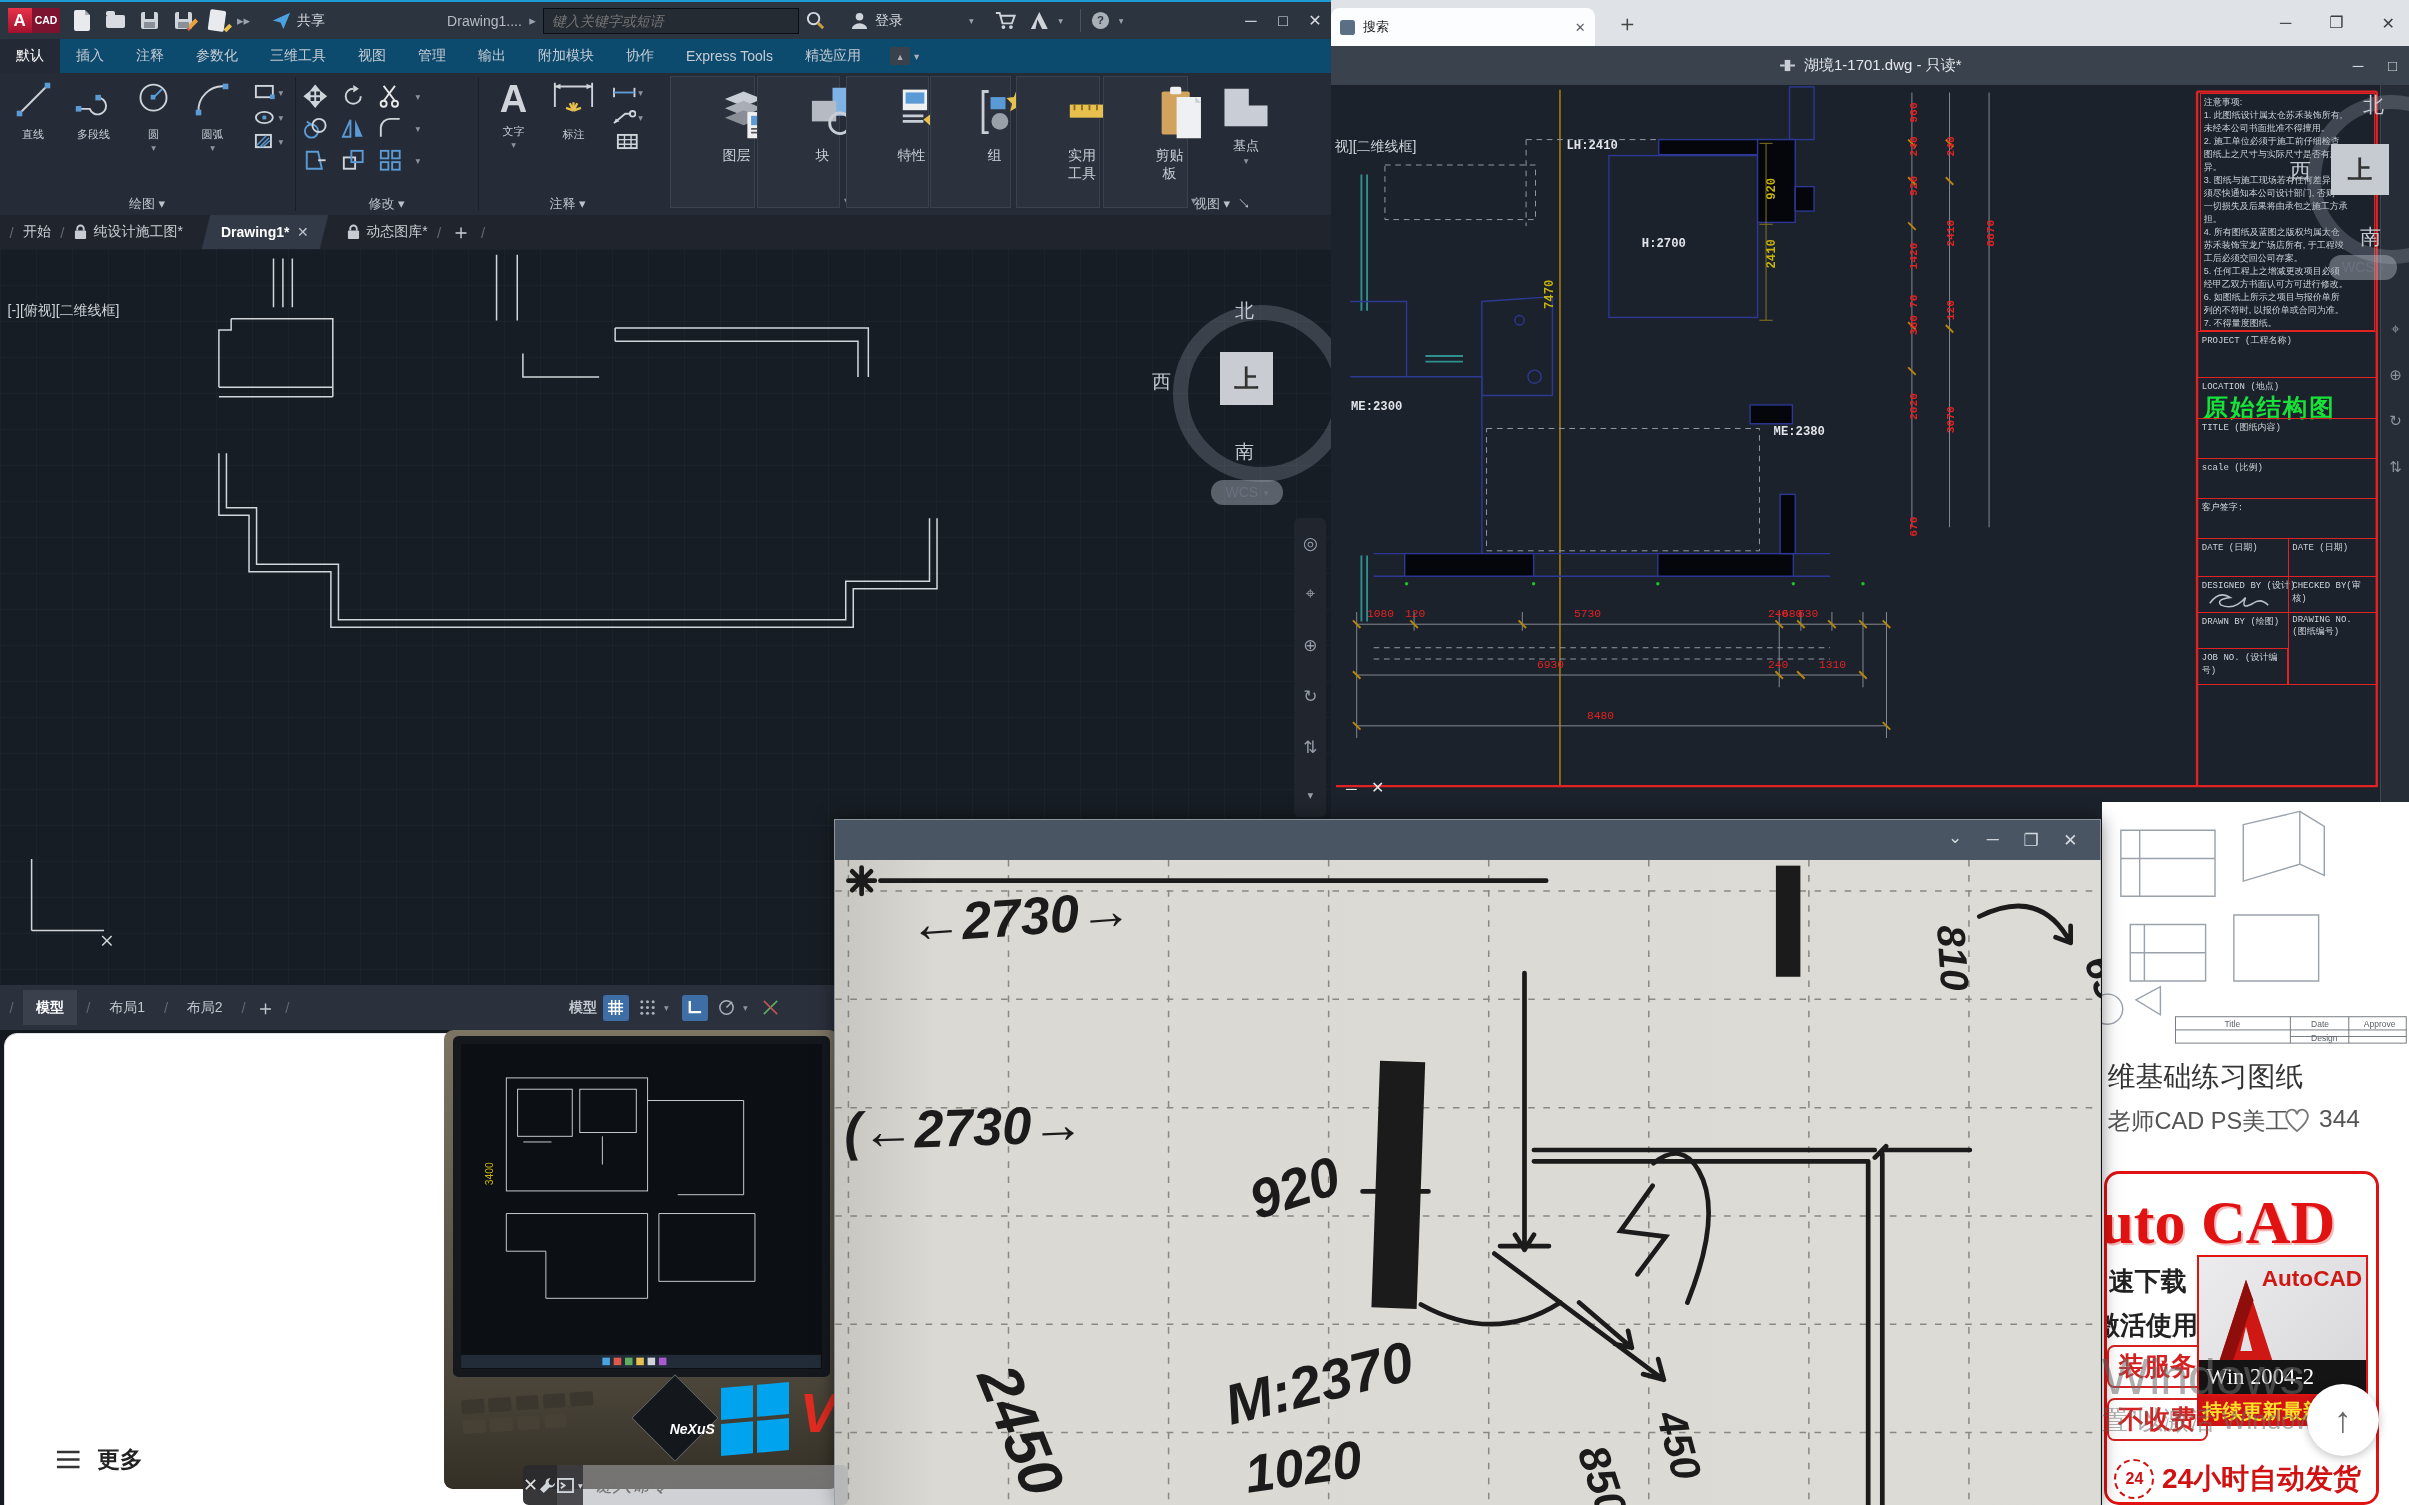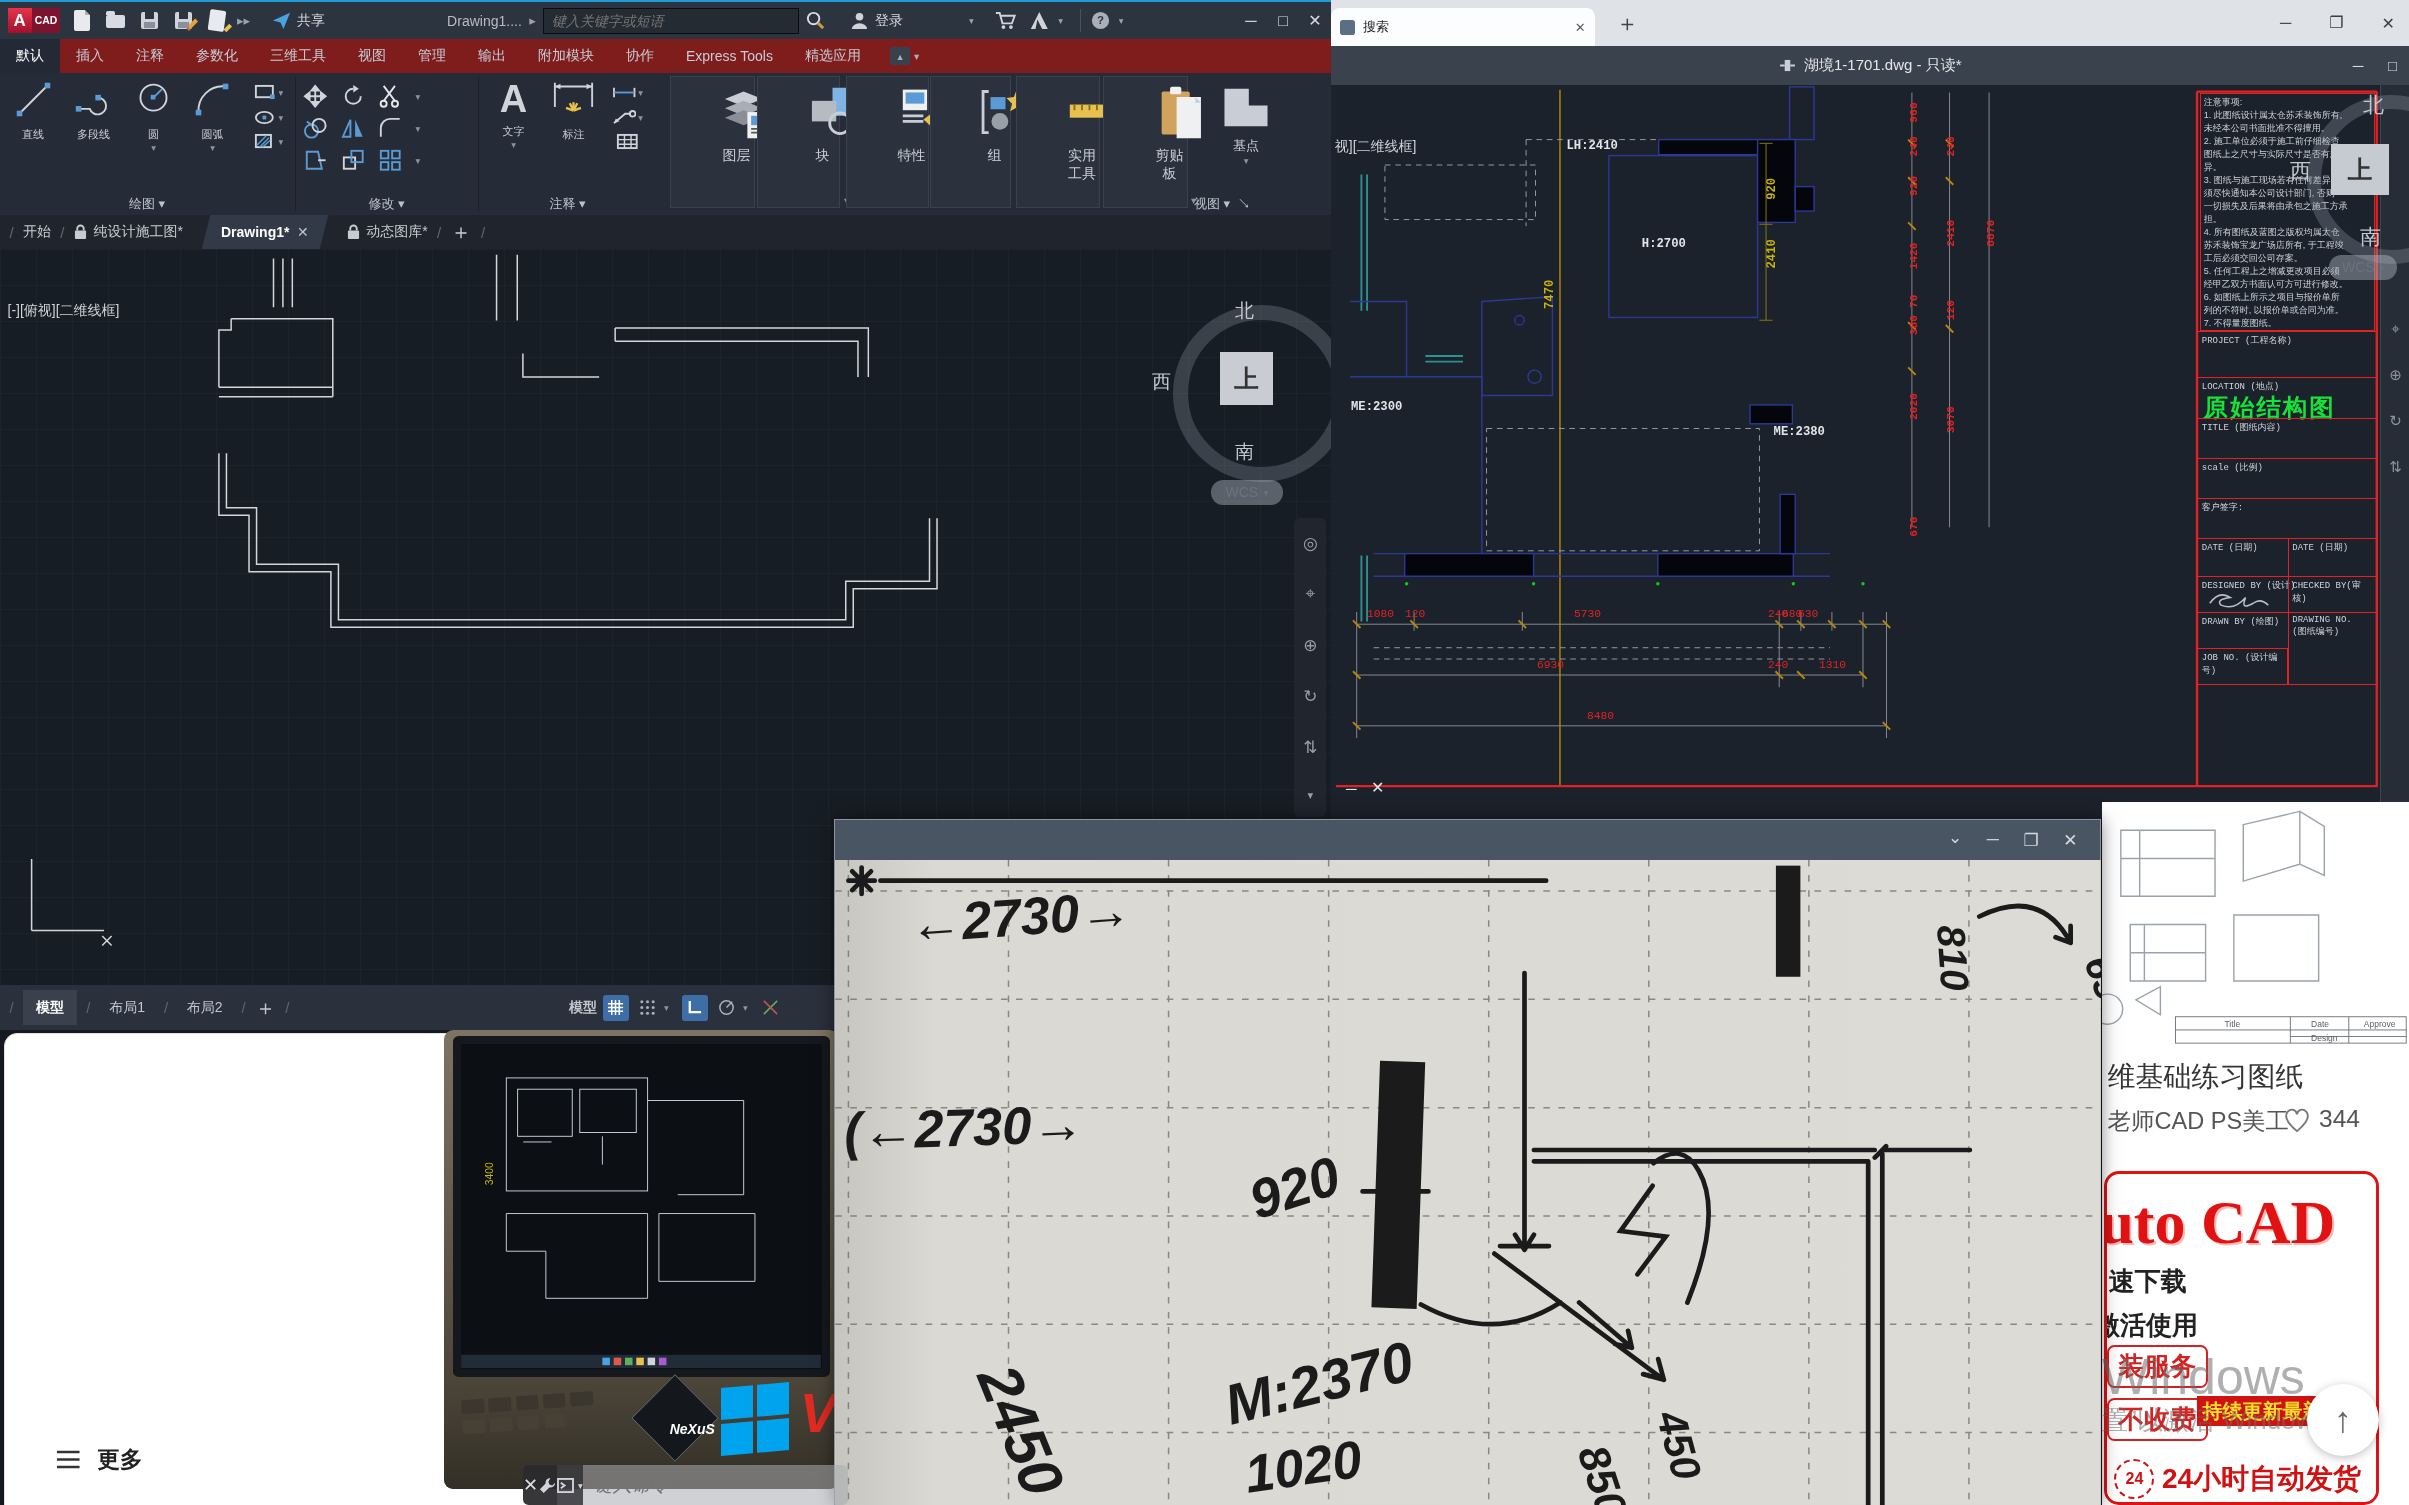--- a/index.html
+++ b/index.html
@@ -15,21 +15,21 @@
   .folder:before{content:"";position:absolute;top:-3.8px;left:0;width:8.5px;height:3.8px;background:#d8dce2;border-radius:1.9px 1.9px 0 0;}
   .floppy{width:17px;height:17px;background:#cfd4da;border-radius:1.9px;margin:2.8px auto;position:relative;}
   .floppy:before{content:"";position:absolute;left:3.8px;top:0;width:9.4px;height:6.6px;background:#2c3440;}
   .floppy:after{content:"";position:absolute;left:2.8px;bottom:0.9px;width:11.3px;height:6.6px;background:#8a9099;}
   .pencil{position:absolute;right:-1.9px;bottom:-1.9px;width:3.8px;height:11.3px;background:#e8a33d;transform:rotate(45deg);border-bottom:2.8px solid #e2574c;}
   .seg{color:#9aa2ad;margin:0 7.5px;font-size:13px;}
   .tbtxt{font-size:14px;margin-left:5.6px;}
   #searchbox{width:256px;height:26px;background:#252b33;border:1.9px solid #0a0d12;color:#9096a0;font-style:italic;font-size:14px;padding:0 7.5px;box-sizing:border-box;outline:none;font-family:"Liberation Sans",sans-serif;}
   .winbtn{width:32px;height:28px;display:flex;align-items:center;justify-content:center;font-size:16px;color:#d8dce0;}
   
-  #lw-rtabs{left:0;top:39px;width:1331px;height:34px;background:#7f1d1d;display:flex;align-items:stretch;color:#c6ccd4;font-size:14px;}
+  #lw-rtabs{left:0;top:39px;width:1331px;height:34px;background:#0c4a6e;display:flex;align-items:stretch;color:#c6ccd4;font-size:14px;}
   #lw-rtabs .rtab{padding:0 16px;display:flex;align-items:center;}
   #lw-rtabs .rtab:first-child{background:#242a35;color:#fff;}
   #lw-ribbon{left:0;top:73px;width:1331px;height:142px;background:#262c37;color:#c9ced6;font-size:13px;}
   .rpanel-foot{position:absolute;bottom:1.9px;width:100%;text-align:center;font-size:13px;color:#bcc2ca;}
   .rdivider{position:absolute;top:3.8px;bottom:3.8px;width:0.9px;background:#1b2028;}
   .bigbtn{position:absolute;top:5.6px;width:55px;text-align:center;}
   .bigbtn .lbl{font-size:11px;margin-top:4px;}
   .boxpanel{position:absolute;top:2.8px;height:132px;background:#2b323d;border:0.9px solid #3a424e;box-sizing:border-box;text-align:center;padding-left:48px;}
   .boxpanel .lbl{font-size:14px;margin-top:1.9px;}
   .boxpanel .dn{position:absolute;bottom:0.9px;width:100%;color:#8d949e;font-size:10.4px;}
@@ -799,20 +799,28 @@
     <span class="abs" style="left:217px;top:303px;font-size:24.5px;color:#555">344</span>
 
     
     <div class="adcard">
       <div class="abs" style="left:-7.5px;top:13px;font-family:'Liberation Serif',serif;font-weight:bold;font-size:62px;color:#e01212;text-shadow:1.9px 1.9px 0 #f7b9b9;white-space:nowrap">uto CAD</div>
       <div class="abs" style="left:1.9px;top:90px;font-size:26px;font-weight:bold;color:#222">速下载</div>
       <div class="abs" style="left:-13px;top:134px;font-size:26px;font-weight:bold;color:#222;white-space:nowrap">激活使用</div>
       <div class="abs" style="left:0px;top:171px"><span class="badge">装服务</span></div>
       <div class="abs" style="left:0px;top:224px"><span class="badge">不收费</span></div>
 
+      <div class="abs" style="left:90px;top:81px;width:171px;height:141px;background:linear-gradient(135deg,#ececee,#d7d7db);border:2.8px solid #e01212;box-sizing:border-box">
+        <svg width="90" height="113" viewBox="0 0 96 120" style="position:absolute;left:1.9px;top:15px">
+          <path d="M14 112 L48 8 L82 112 L62 112 L48 58 L42 84 L56 84 L60 98 L34 112 Z" fill="#cf1713"></path>
+          <path d="M14 112 L48 8 L56 30 L28 112 Z" fill="#8f0e0c"></path>
+        </svg>
+        <div class="abs" style="right:3.8px;top:9.4px;font-size:22.6px;font-weight:bold;color:#cf1713">AutoCAD</div>
+        <div class="abs" style="left:0;bottom:0;width:100%;height:34px;background:#141414;color:#fff;font-family:'Liberation Serif',serif;font-size:22.6px;display:flex;align-items:center;padding-left:7.5px;box-sizing:border-box">Win 2004-2</div>
+      </div>
       <div class="abs" style="left:90px;top:222px;width:171px;height:30px;background:#d01212;color:#ffe22a;font-weight:bold;font-size:20px;display:flex;align-items:center;padding-left:5.6px;box-sizing:border-box;white-space:nowrap">持续更新最新版</div>
 
       <div class="abs" style="left:0;top:282px;width:100%;height:45px;background:#fff;display:flex;align-items:center">
         <div style="width:36px;height:36px;border:2.8px dashed #d01212;border-radius:50%;color:#d01212;font-weight:bold;font-size:16px;display:flex;align-items:center;justify-content:center;margin:0 7.5px">24</div>
         <span style="color:#d01212;font-weight:bold;font-size:28px;white-space:nowrap">24小时自动发货</span>
       </div>
     </div>
 
     
     <div class="abs" style="left:0px;top:546px;font-size:50px;color:rgba(110,110,110,.55)">Windows</div>

